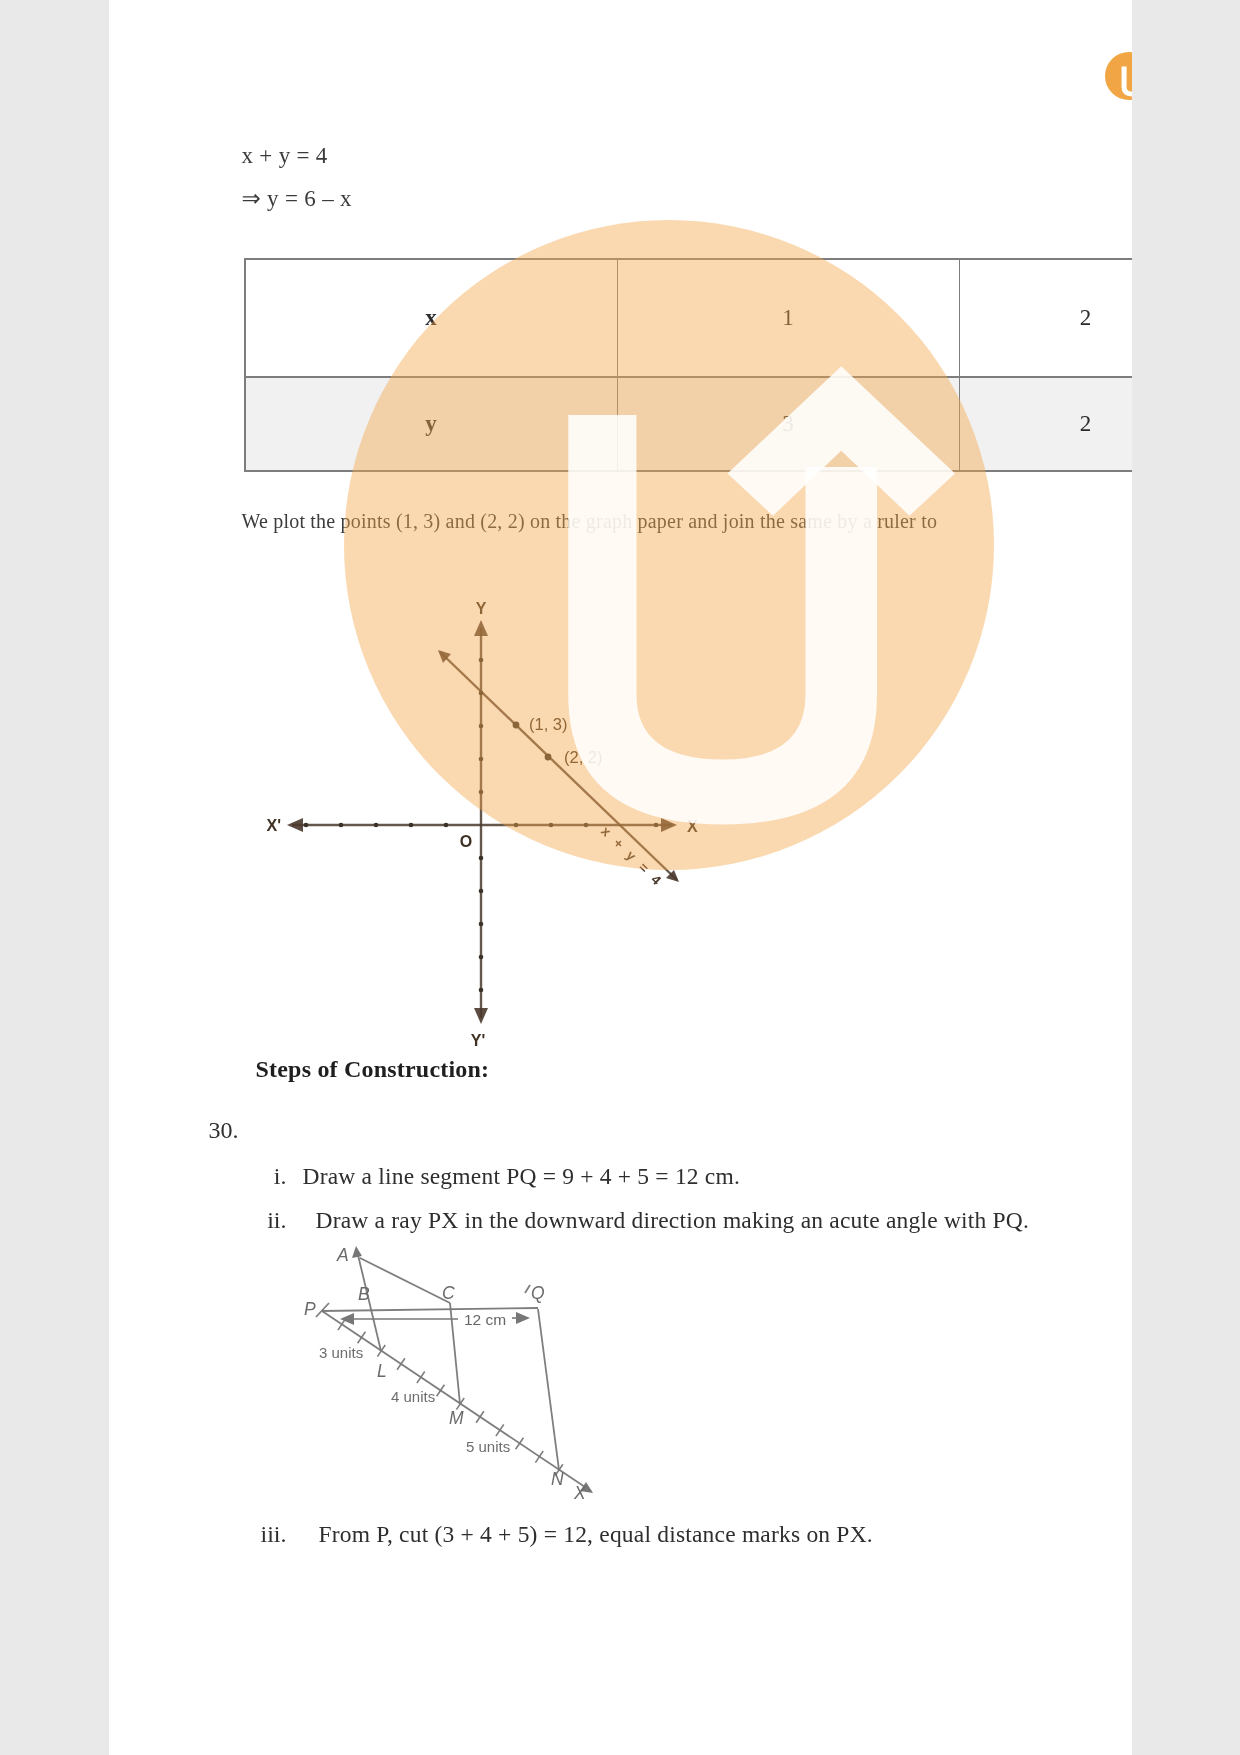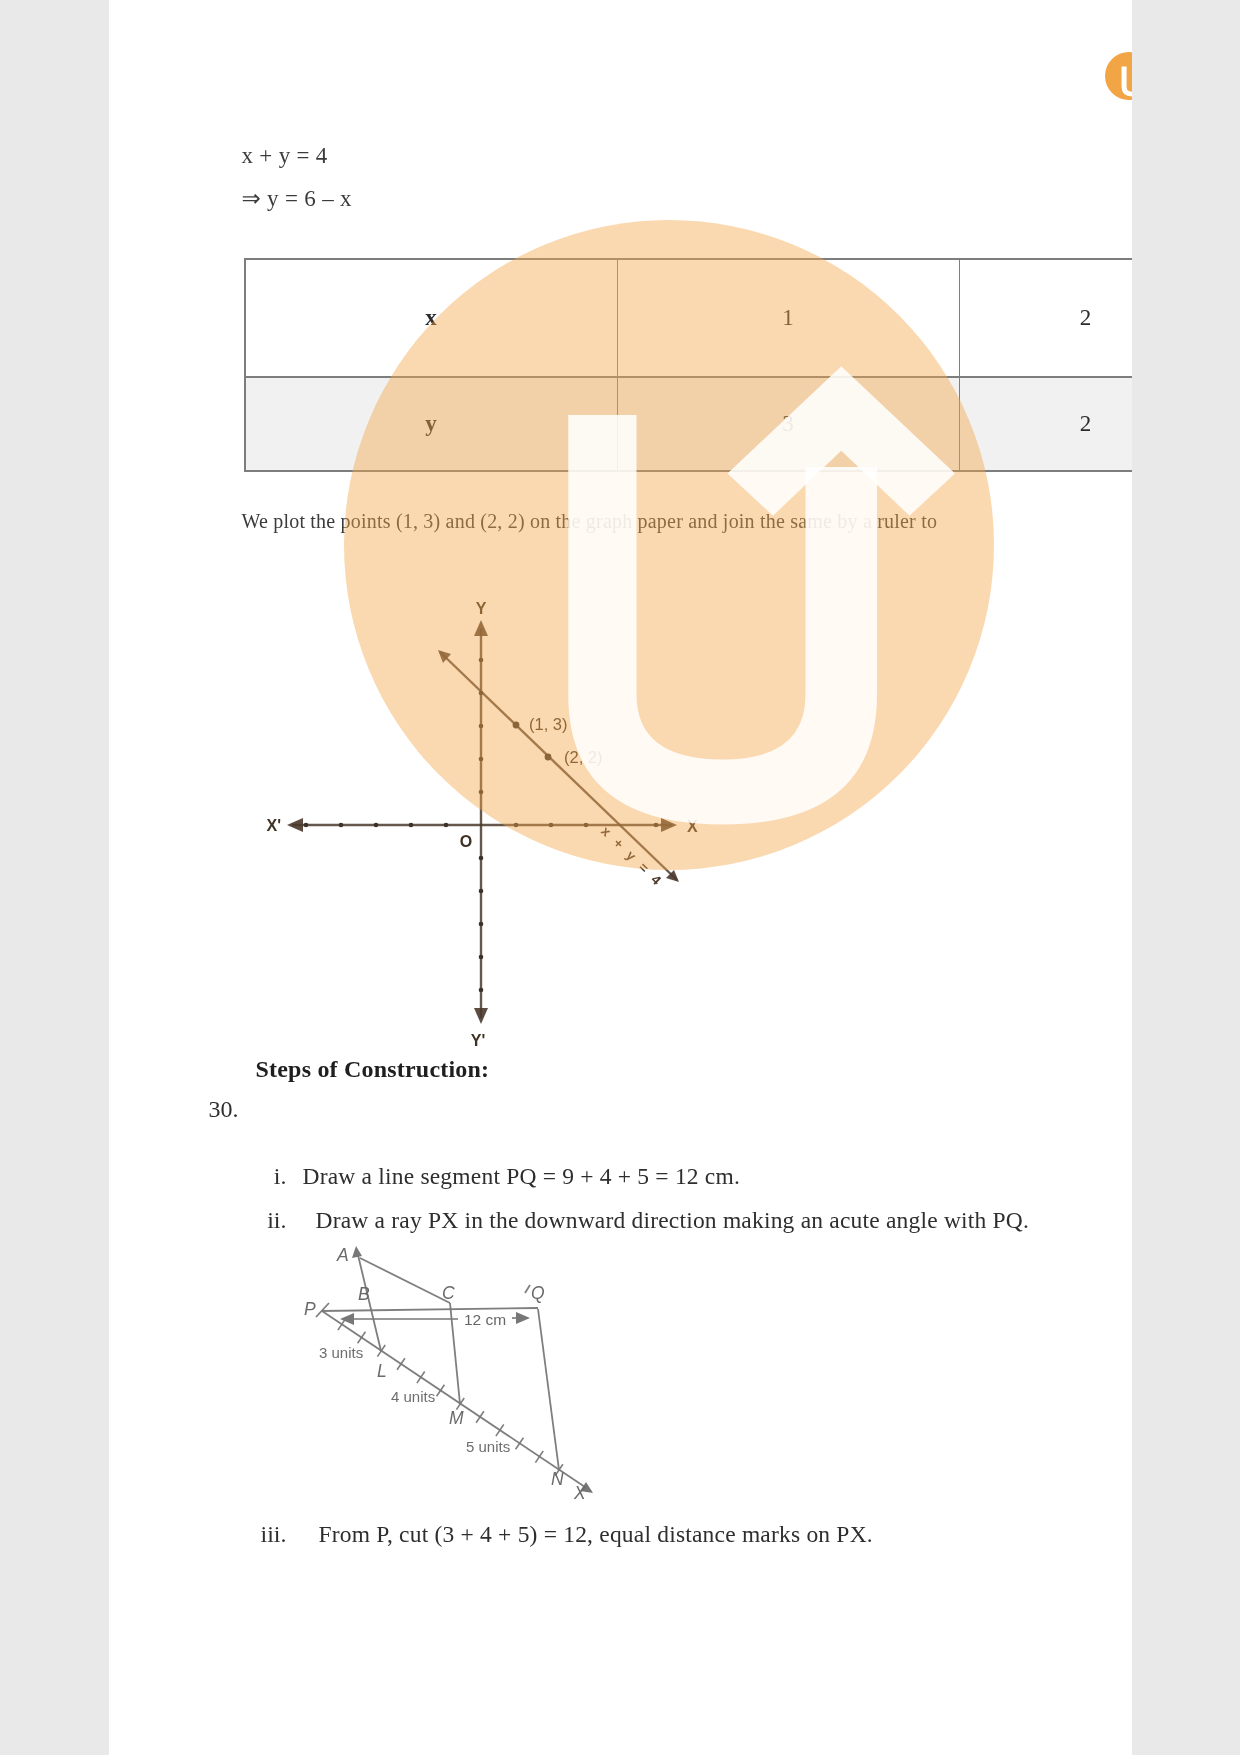--- a/index.html
+++ b/index.html
@@ -10,21 +10,21 @@
   .para{font-size:20px;color:#3b3b3b;white-space:nowrap;letter-spacing:.2px;}
   
   .tbl{left:135px;top:258px;width:970px;border:2px solid #7d7d7d;box-sizing:border-box;}
   .trow{display:flex;height:116px;}
   .trow.r2{height:92px;background:#f1f1f1;border-top:2px solid #7d7d7d;}
   .tcell{display:flex;align-items:center;justify-content:center;font-size:23px;color:#2c2c2c;box-sizing:border-box;}
   .c1{width:371px;font-weight:bold;}
   .c2{width:342px;border-left:1.5px solid #7d7d7d;}
   .c3{flex:1;border-left:1.5px solid #7d7d7d;}
   
-  .qnum{font-size:24px;color:#2e2e2e;}
+  .qnum{font-size:24px;color:#2e2e2e;margin-top:21px;}
   .qhead{font-size:24px;font-weight:bold;color:#1f1f1f;letter-spacing:.2px;}
   .stepnum{width:70px;text-align:right;font-size:24px;color:#2e2e2e;display:inline-block;}
   .steptext{font-size:23.5px;color:#2e2e2e;white-space:nowrap;letter-spacing:.2px;}
   
   .brand{font-family:"Liberation Sans",sans-serif;font-weight:bold;font-size:44px;
          letter-spacing:-2px;color:#141414;}
   .reg{font-size:12px;color:#141414;font-family:"Liberation Sans",sans-serif;}
   .tagline{font-style:italic;font-size:12px;color:#222;font-family:"Liberation Serif",serif;}
   svg text{font-family:"Liberation Sans",sans-serif;}
   .wm{pointer-events:none;}

